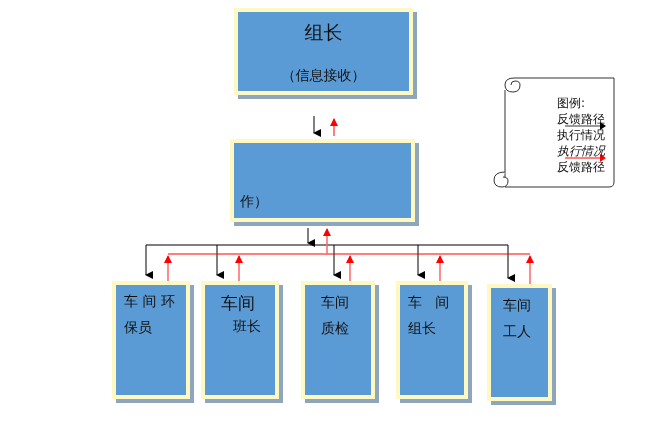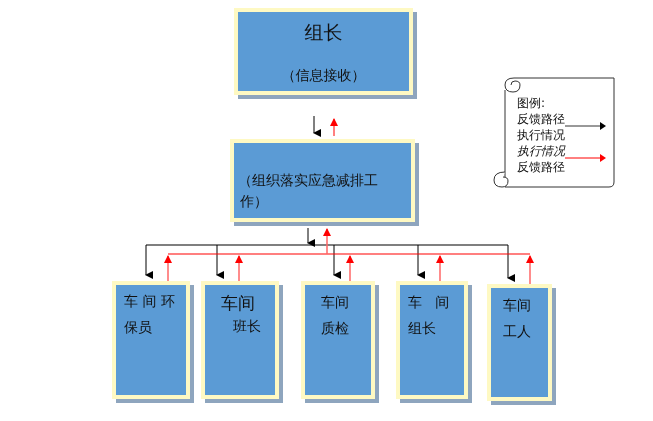--- a/index.html
+++ b/index.html
@@ -2,34 +2,33 @@
 <html><head>
 <meta charset="utf-8">
 <style>
   html, body { margin: 0; padding: 0; background: #ffffff; }
   body { width: 653px; height: 421px; position: relative; overflow: hidden;
          font-family: "DejaVu Sans", sans-serif; color: #111; }
   .box { position: absolute; background: #fef9c3; box-shadow: 4px 4px 0 #8ea5be; }
   .box .inner { position: absolute; left: 4px; top: 4px; right: 4px; bottom: 4px; background: #5b9bd5; }
   .t { position: absolute; white-space: nowrap; }
   svg.lines { position: absolute; left: 0; top: 0; }
-  .legend-text { position: absolute; font-size: 12px; line-height: 16px; }
+  .legend-text { position: absolute; font-size: 12px; line-height: 16px; margin-left: 40px; }
 </style>
 </head>
 <body>
 
 <div class="box" style="left:234px; top:8px; width:179px; height:87px;">
   <div class="inner"></div>
   <div class="t" style="left:0; right:0; text-align:center; top:12px; font-size:19px;">组长</div>
   <div class="t" style="left:0; right:0; text-align:center; top:41px; font-size:14px;margin-top:18px;">（信息接收）</div>
 </div>
 
 <div class="box" style="left:230px; top:139px; width:185px; height:83px;">
   <div class="inner"></div>
-  <div class="t" style="left:8px; top:33px; font-size:14px;">（组织落实应急减排工</div>
   <div class="t" style="left:10px; top:54px; font-size:14px;">作）</div>
 </div>
 
 <div class="box" style="left:112px; top:281px; width:78px; height:118px;">
   <div class="inner"></div>
   <div class="t" style="left:12px; top:12px; font-size:14px;">车 间 环</div>
   <div class="t" style="left:12px; top:38px; font-size:14px;">保员</div>
 </div>
 
 <div class="box" style="left:201px; top:281px; width:78px; height:118px;">

